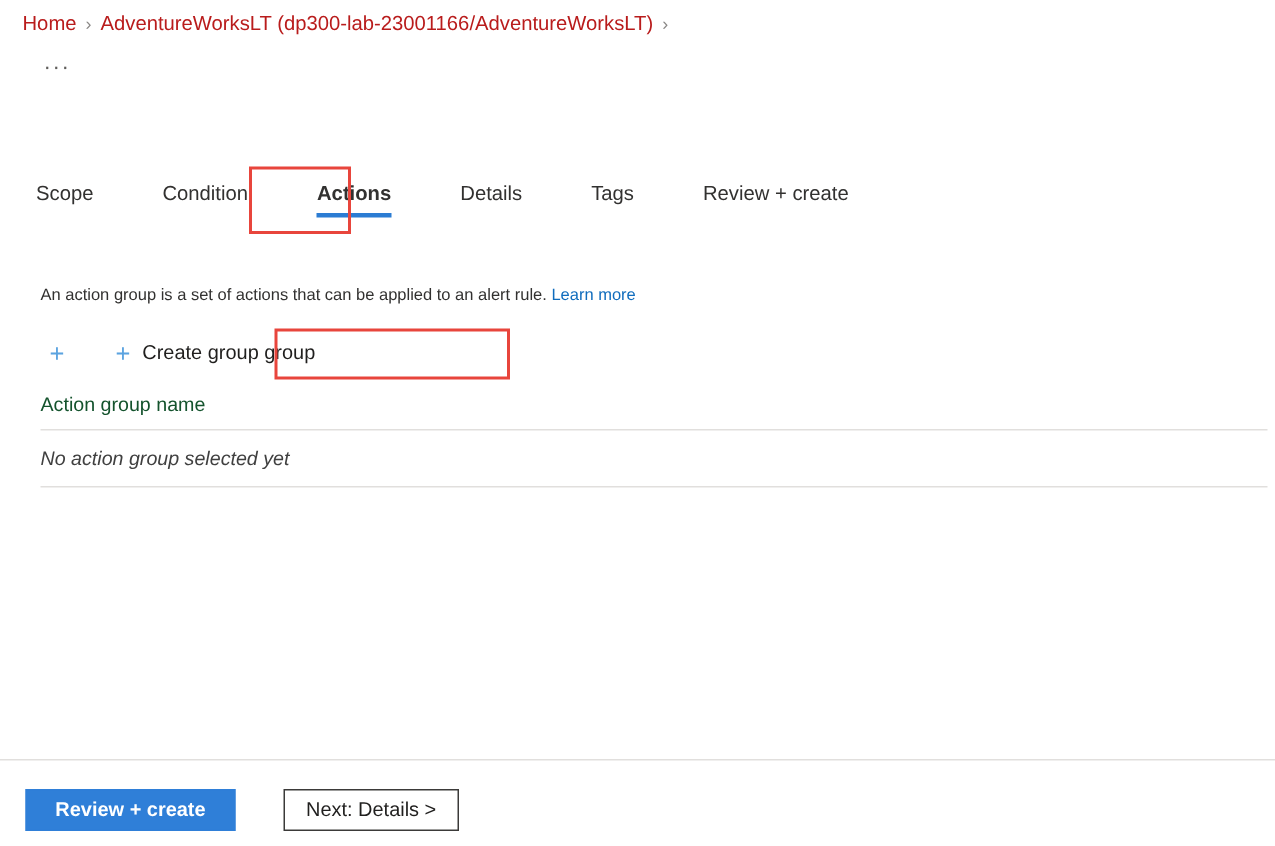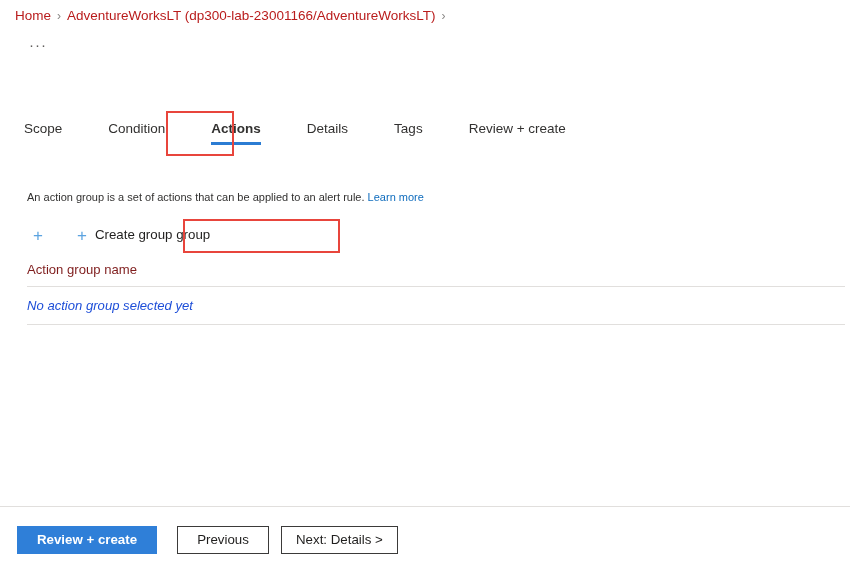--- a/index.html
+++ b/index.html
@@ -165,30 +165,30 @@
   
   .table {
     position: absolute;
     left: 27px;
     top: 262px;
     width: 818px;
   }
   .t-head {
     display: flex;
     font-size: 13.1px;
-    color: #7f1d1d;
+    color: #14532d;
     padding-bottom: 9px;
     border-bottom: 1px solid #e1dfdd;
   }
   .col-name { width: 478px; flex: none; }
   .col-actions { flex: 1; }
   .t-row {
     display: flex;
     font-size: 13.1px;
-    color: #1d4ed8;
+    color: #404040;
     font-style: italic;
     padding: 11px 0 11px 0;
     border-bottom: 1px solid #e1dfdd;
   }
 
   
   .footer-sep {
     position: absolute;
     left: 0;
     right: 0;
@@ -278,16 +278,15 @@
   <div class="t-row">
     <div class="col-name">No action group selected yet</div>
     <div class="col-actions"></div>
   </div>
 </div>
 
 <div class="footer-sep"></div>
 <div class="footer">
   <button class="btn btn-primary">Review + create</button>
   <div class="btn-gap-a"></div>
-  <button class="btn btn-default">Previous</button>
   <div class="btn-gap-b"></div>
   <button class="btn btn-default">Next: Details &gt;</button>
 </div>
 
 </body></html>

